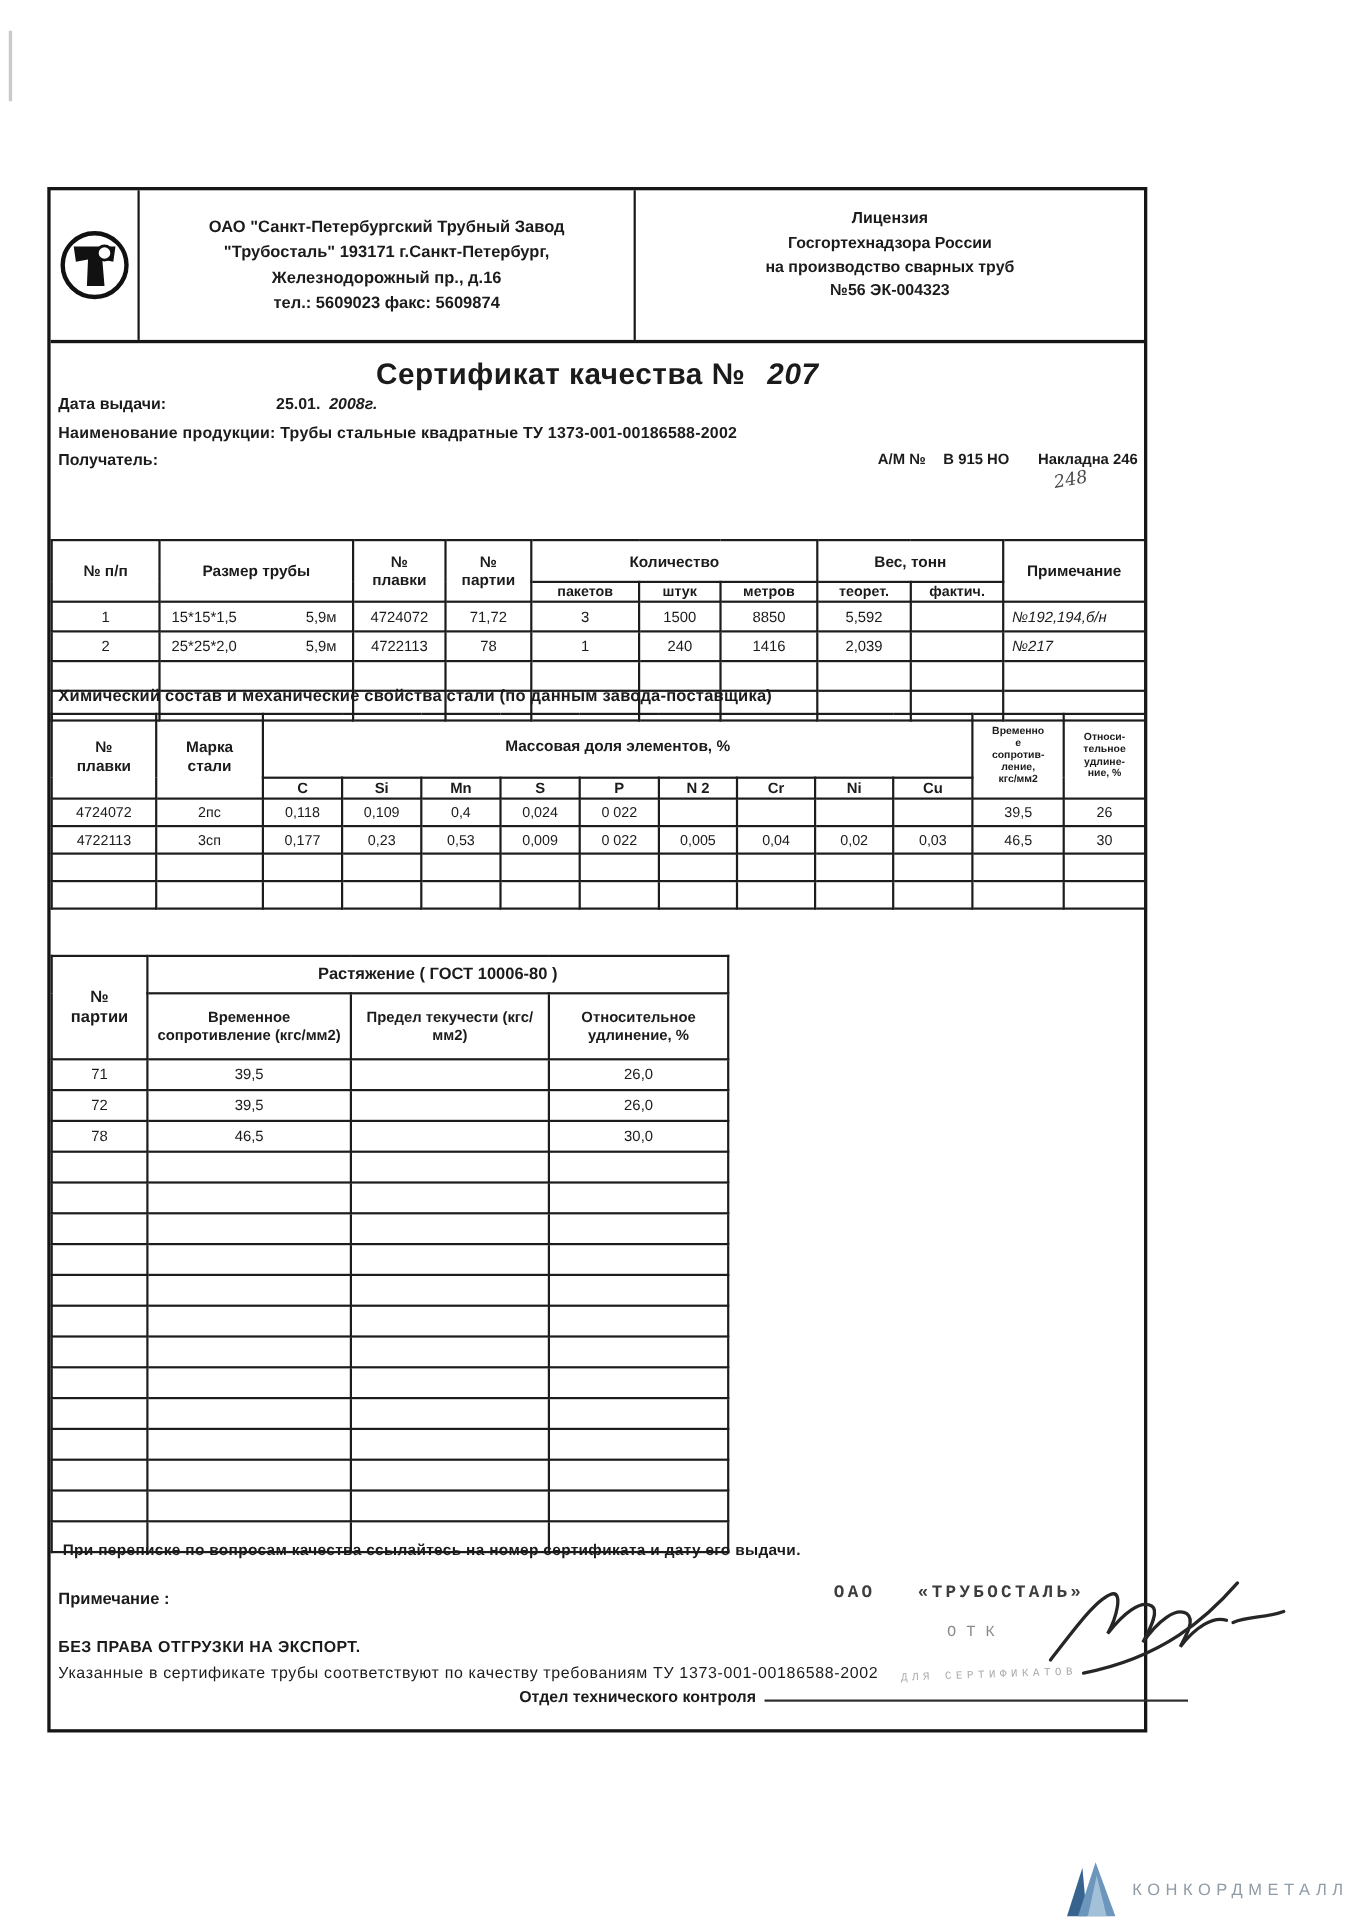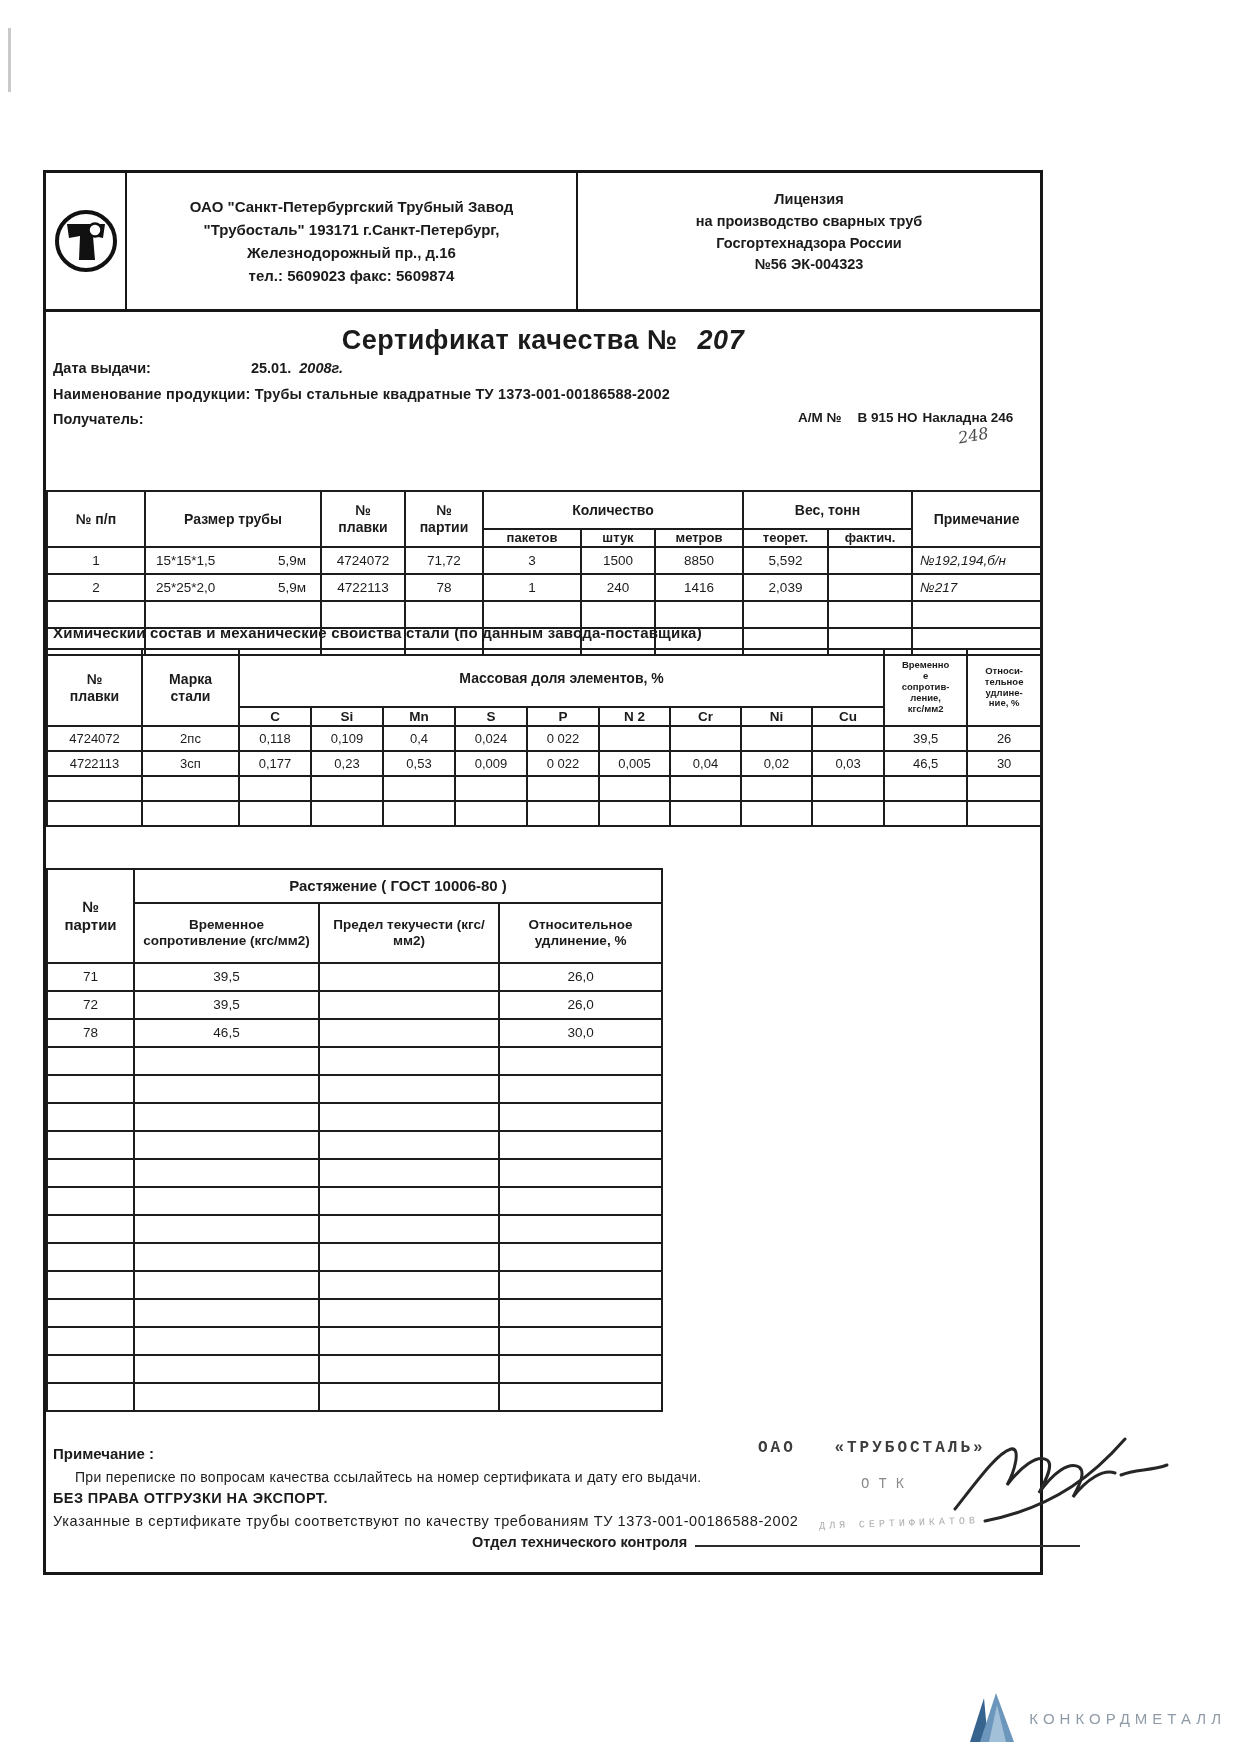--- a/index.html
+++ b/index.html
@@ -22,21 +22,21 @@
   .title-line { position:absolute; top:152px; left:0; width:100%; text-align:center;
                 font-weight:bold; font-size:27px; letter-spacing:0.5px; }
   .cert-num { font-style:italic; margin-left:20px; }
 
   .meta-date { position:absolute; top:187px; left:7px; font-weight:bold; font-size:14.5px; }
   .meta-date .v { margin-left:100px; }
   .meta-date .y { font-style:italic; margin-left:8px; }
   .meta-product { position:absolute; top:213px; left:7px; font-weight:bold; font-size:14.5px; letter-spacing:0.2px; }
   .meta-receiver { position:absolute; top:238px; left:7px; font-weight:bold; font-size:14.5px; }
   .meta-am { position:absolute; top:237px; left:752px; font-weight:bold; font-size:13.5px; white-space:nowrap; }
-  .meta-am .v { margin-left:16px; } .meta-am .w { margin-left:5px; font-weight:bold; }
+  .meta-am .v { margin-left:16px; } .meta-am .w { margin-left:26px; font-weight:bold; }
   .handwritten { position:absolute; top:253px; left:912px; font-family:"DejaVu Serif", serif;
                  font-style:italic; font-size:16px; color:#4a4a4a; transform:rotate(-10deg); }
 
   
   .t { border-collapse:collapse; table-layout:fixed; position:absolute; }
   .t th, .t td { border:2px solid #1c1c1c; text-align:center; vertical-align:middle;
                  padding:0; overflow:hidden; line-height:1.18; }
   .t th { font-weight:bold; }
   .t th span { display:block; }
 
@@ -58,21 +58,21 @@
   .small-col { font-size:9.5px !important; line-height:1.15 !important; font-weight:bold; }
 
   .t3 { left:0; top:695px; width:615px; }
   .t3 .tr-title th { height:34px; font-size:15px; }
   .t3 .h2 th { height:60px; font-size:13.5px; padding:0 8px; }
   .t3 .r { height:28px; }
   .t3 td { font-size:13.5px; }
 
   
   .f-note   { position:absolute; top:1272px; left:7px;  font-weight:bold; font-size:15px; }
-  .f-line1  { position:absolute; top:1296px; left:11px; font-weight:normal; font-size:14px; letter-spacing:0.3px;margin-left:18px; }
+  .f-line1  { position:absolute; top:1228px; left:11px; font-weight:bold; font-size:14px; letter-spacing:0.3px; }
   .f-line2  { position:absolute; top:1317px; left:7px;  font-weight:bold; font-size:14.5px; letter-spacing:0.4px; }
   .f-line3  { position:absolute; top:1340px; left:7px;  font-size:14.5px; letter-spacing:0.6px; }
   .f-dept   { position:absolute; top:1361px; left:426px; font-weight:bold; font-size:14.5px; white-space:nowrap; }
   .dept-line { display:inline-block; width:385px; border-bottom:2px solid #2c2c2c; height:13px; margin-left:8px; }
 
   .stamp-company { position:absolute; top:1266px; left:712px; font-family:"Liberation Mono", monospace;
                    font-size:16px; font-weight:bold; color:#3d3d3d; letter-spacing:3px; word-spacing:26px; white-space:nowrap; }
   .stamp-otk  { position:absolute; top:1303px; left:815px; font-family:"Liberation Mono", monospace;
                 font-size:14px; color:#8a8a8a; letter-spacing:9px; }
   .stamp-cert { position:absolute; top:1345px; left:773px; font-family:"Liberation Mono", monospace;
@@ -101,22 +101,22 @@
         </svg>
       </div>
       <div class="company-cell">
         <div>ОАО "Санкт-Петербургский Трубный Завод</div>
         <div>"Трубосталь"  193171  г.Санкт-Петербург,</div>
         <div>Железнодорожный пр., д.16</div>
         <div>тел.: 5609023    факс: 5609874</div>
       </div>
       <div class="license-cell">
         <div>Лицензия</div>
+        <div>Госгортехнадзора России</div>
         <div>на производство сварных труб</div>
-        <div>Госгортехнадзора России</div>
         <div>№56    ЭК-004323</div>
       </div>
     </div>
 
     <div class="title-line">
       <span>Сертификат качества №</span><span class="cert-num">207</span>
     </div>
     <div class="meta-date">
       <span>Дата выдачи:</span><span class="v">25.01.</span><span class="y">2008г.</span>
     </div>

